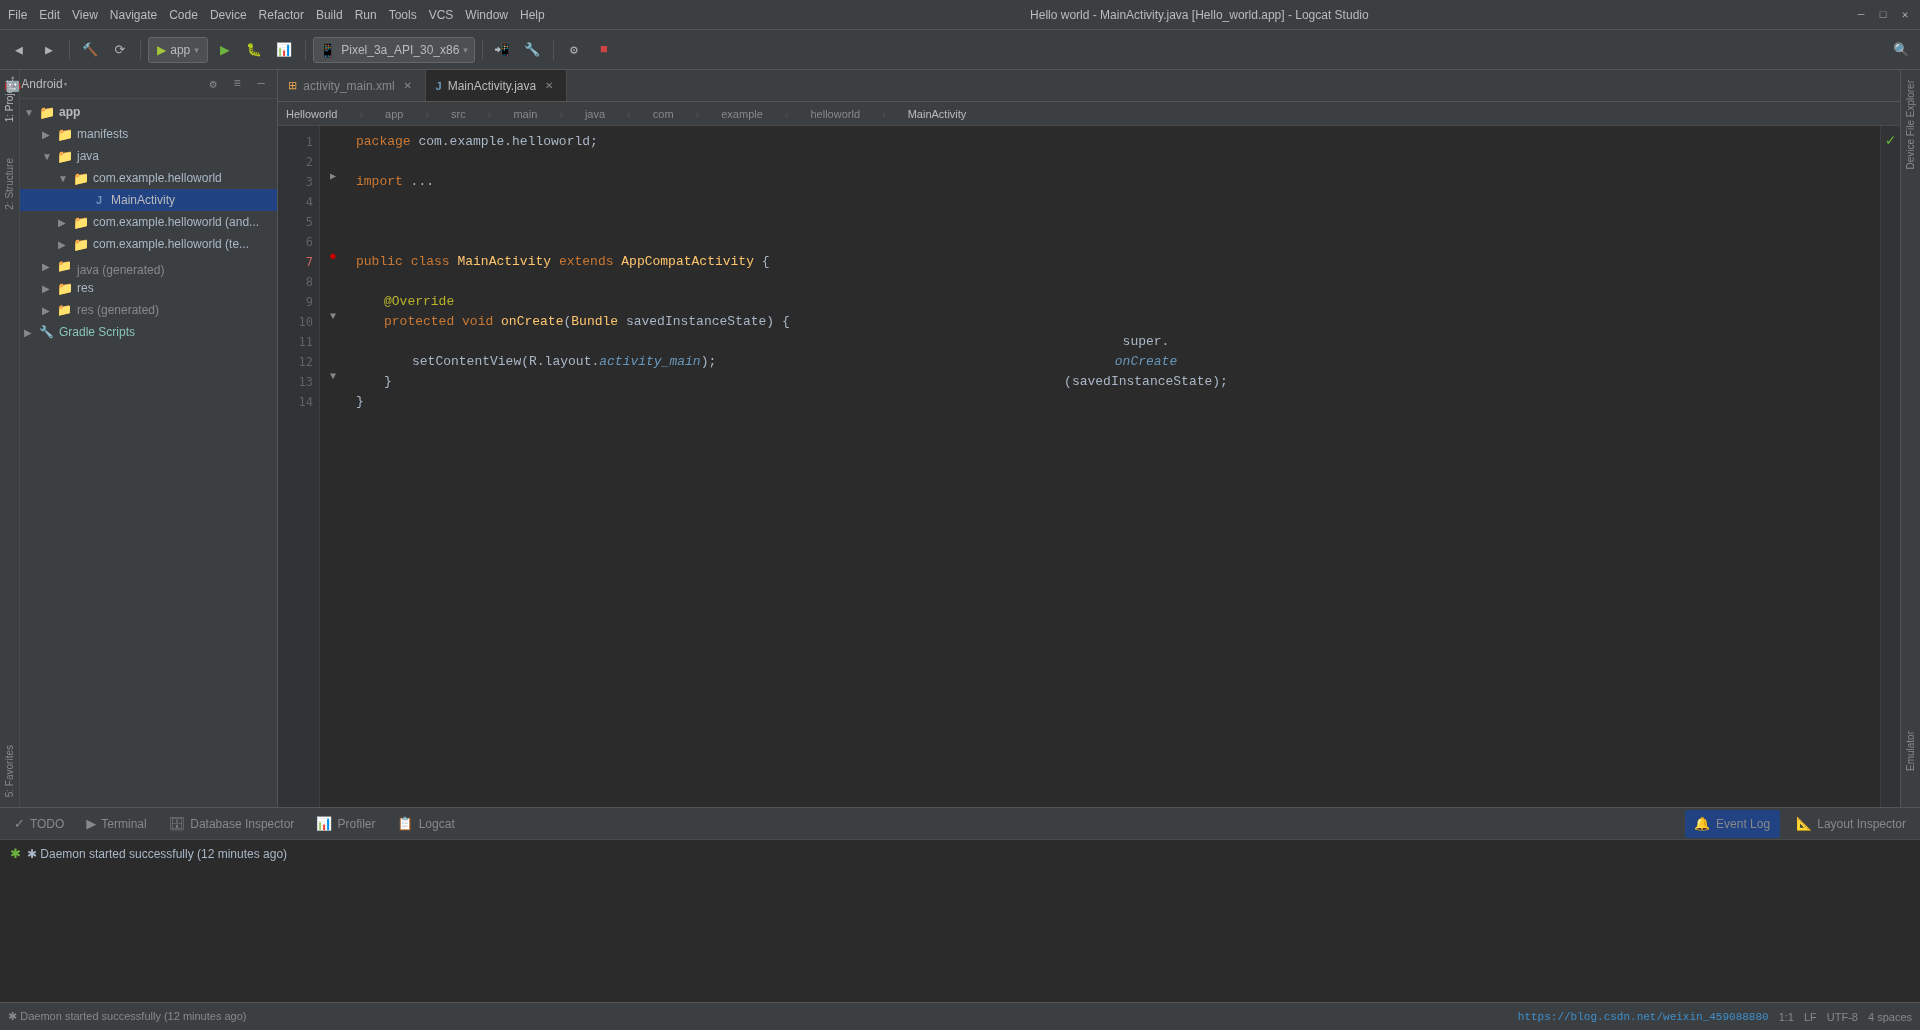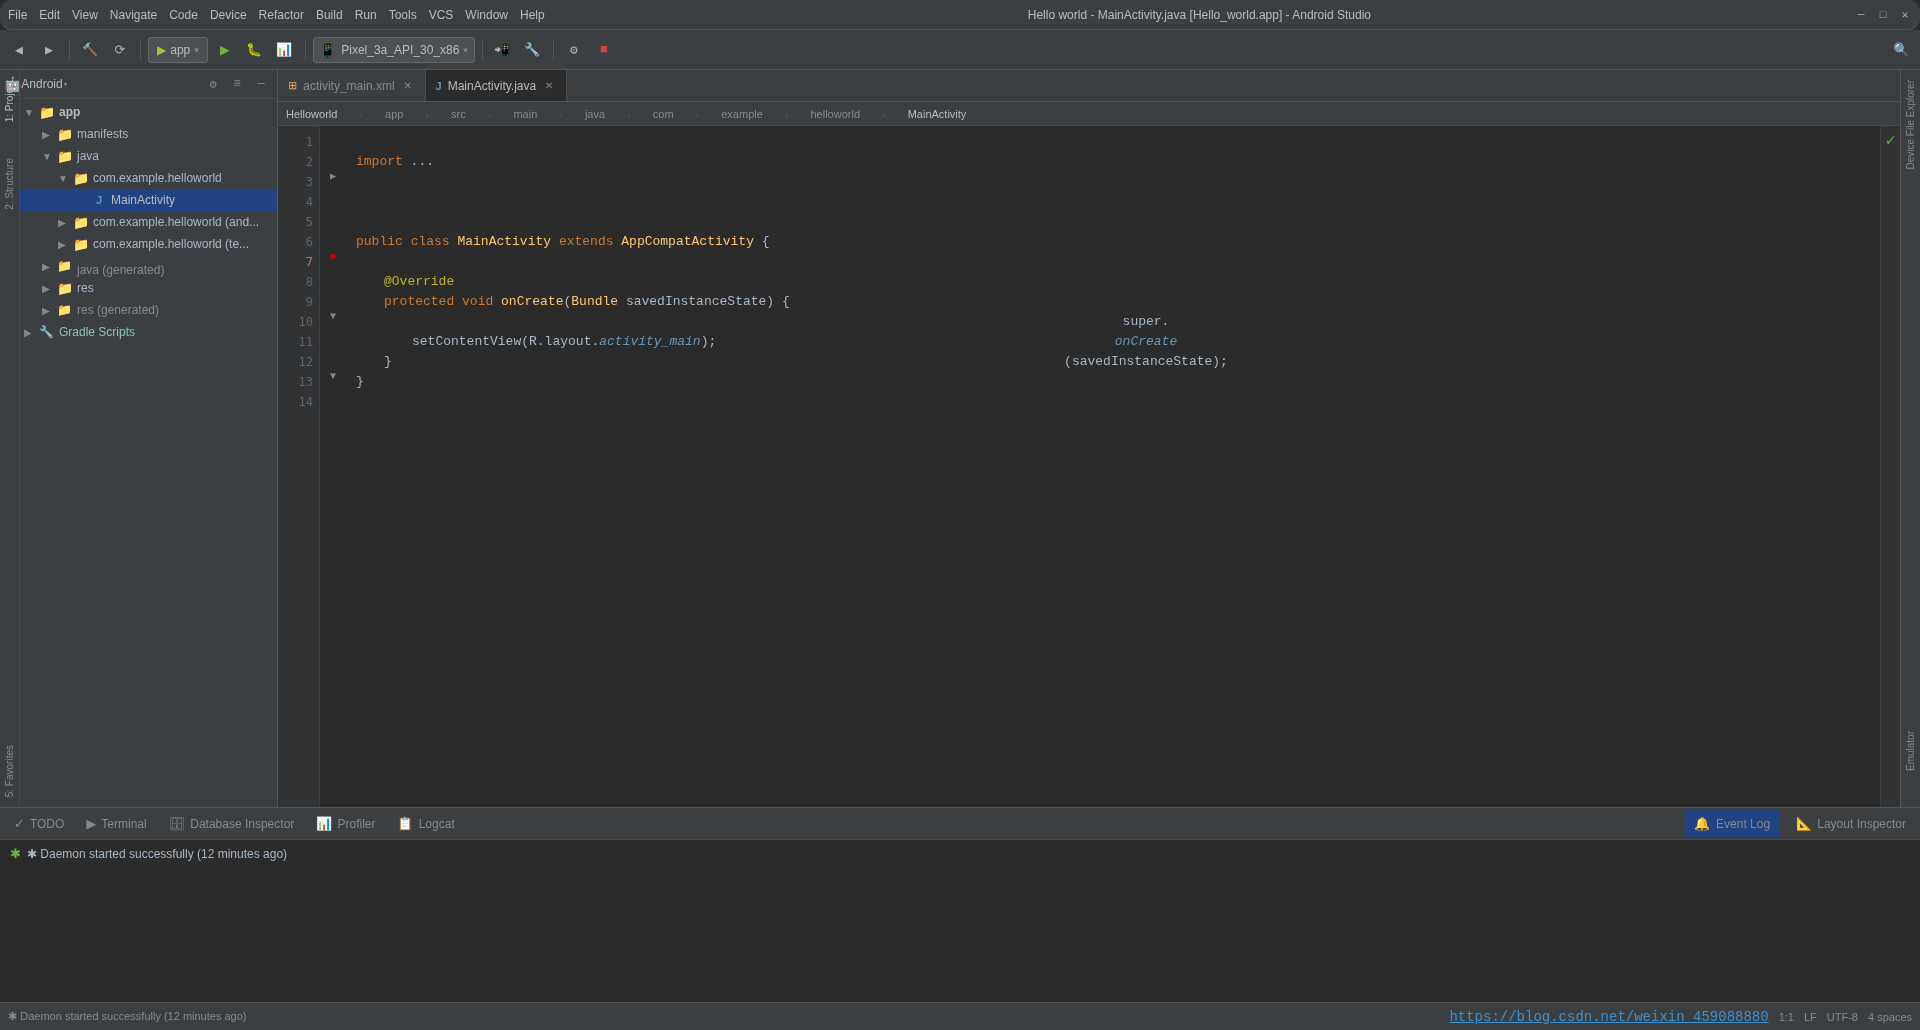--- a/index.html
+++ b/index.html
@@ -18,21 +18,20 @@
     
     #title-bar {
       height: 30px;
       background: #3c3f41;
       display: flex;
       align-items: center;
       justify-content: space-between;
       padding: 0 8px;
       border-bottom: 1px solid #555;
       flex-shrink: 0;
-      border-radius: 12px;
     }
     #title-bar .title-text {
       color: #bbbbbb;
       font-size: 12px;
       font-family: Arial, sans-serif;
       flex: 1;
       text-align: center;
     }
     #title-bar .menu-bar {
       display: flex;
@@ -365,21 +364,21 @@
     .status-right { display: flex; align-items: center; gap: 10px; }
     .status-item {
       font-family: Arial, sans-serif;
       font-size: 11px;
       color: #888;
       display: flex;
       align-items: center;
       gap: 4px;
       cursor: pointer;
     }
-    .status-url { color: #3d8fcc; font-size: 14px; text-decoration: underline; }
+    .status-url { color: #3d8fcc; font-size: 11px; }
 
     
     #left-vertical-tabs {
       width: 28px;
       background: #3c3f41;
       display: flex;
       flex-direction: column;
       align-items: center;
       border-right: 1px solid #4a4a4a;
       flex-shrink: 0;
@@ -447,21 +446,21 @@
     <span>Code</span>
     <span>Device</span>
     <span>Refactor</span>
     <span>Build</span>
     <span>Run</span>
     <span>Tools</span>
     <span>VCS</span>
     <span>Window</span>
     <span>Help</span>
   </div>
-  <div class="title-text">Hello world - MainActivity.java [Hello_world.app] - Android Studio</div>
+  <div class="title-text">Hello world - MainActivity.java [Hello_world.app] - Logcat Studio</div>
   <div class="window-controls">
     <div class="win-btn">─</div>
     <div class="win-btn">□</div>
     <div class="win-btn">✕</div>
   </div>
 </div>
 
 <div id="toolbar">
   <div class="toolbar-btn" title="Back">◀</div>
   <div class="toolbar-btn" title="Forward">▶</div>
@@ -651,20 +650,24 @@
         <div class="gutter-icon">&nbsp;</div>
         <div class="gutter-icon" style="color:#888; font-size:10px;">▼</div>
         <div class="gutter-icon">&nbsp;</div>
         <div class="gutter-icon">&nbsp;</div>
         <div class="gutter-icon" style="color:#888; font-size:10px;">▼</div>
         <div class="gutter-icon">&nbsp;</div>
       </div>
 
       <div id="code-lines">
 
+        <div class="code-line">
+          <span class="kw">package</span>
+          <span class="plain">&nbsp;com.example.helloworld;</span>
+        </div>
 
         <div class="code-line"></div>
 
         <div class="code-line">
           <span class="kw">import</span>
           <span class="plain">&nbsp;...</span>
         </div>
 
         <div class="code-line"></div>
         <div class="code-line"></div>

